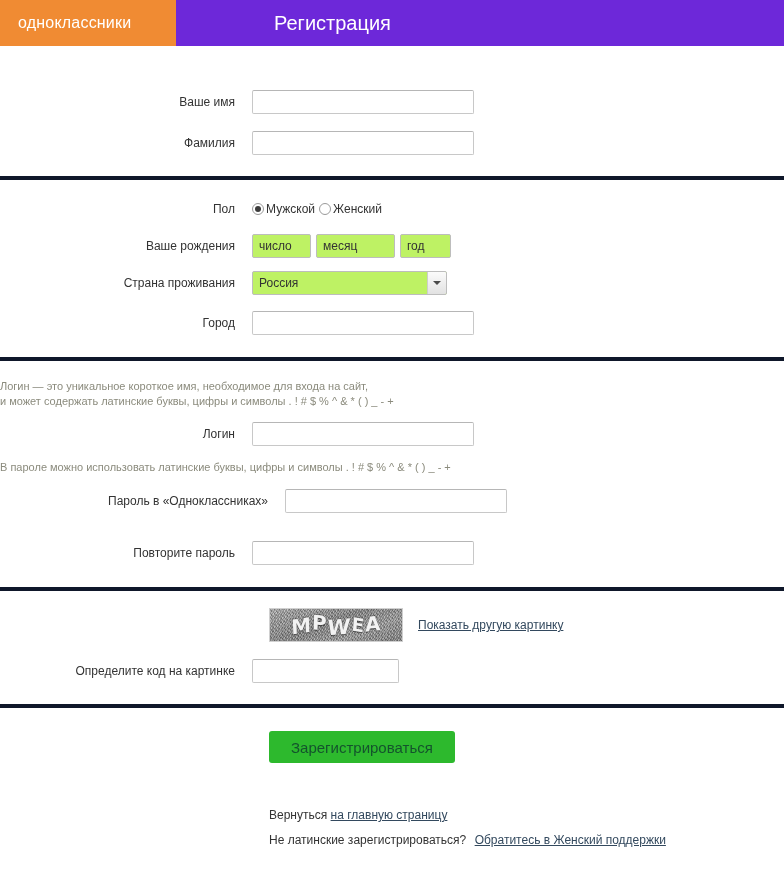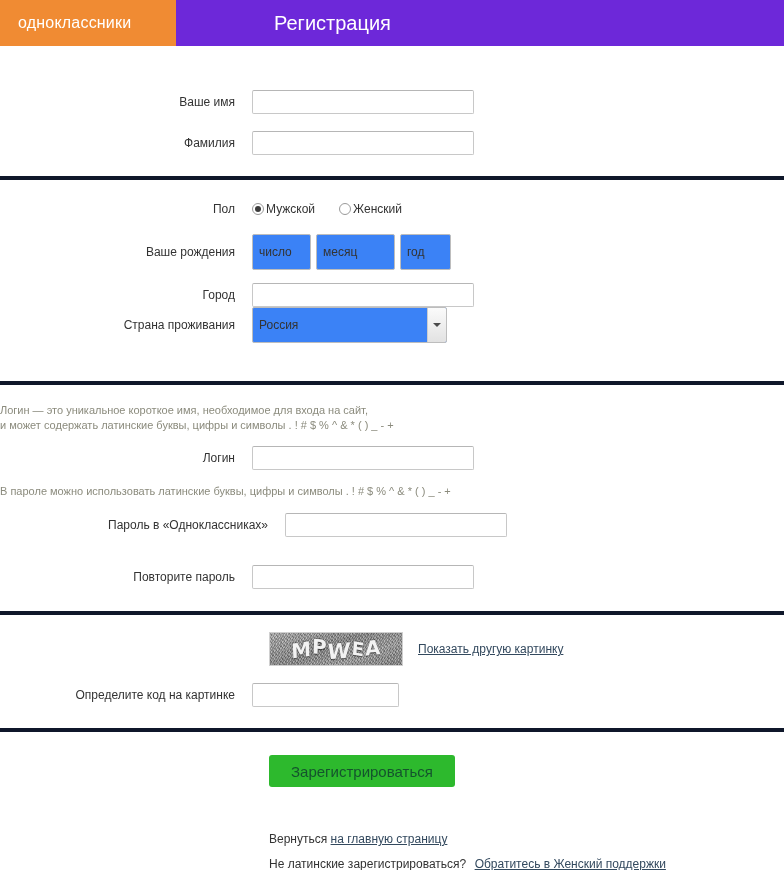--- a/index.html
+++ b/index.html
@@ -80,21 +80,21 @@
     font-size: 12px;
     padding: 0 4px;
     color: #333;
     outline: none;
     border-radius: 2px;
   }
   .input-wide { width: 222px; }
   .input-captcha { width: 147px; }
 
   
-  .radio-group { display: flex; align-items: center; gap: 24px; }
+  .radio-group { display: flex; align-items: center; gap: 4px; }
   .radio-item { display: flex; align-items: center; gap: 2px; cursor: default; }
   .radio-dot {
     width: 12px; height: 12px;
     border: 1px solid #9a9a9a;
     border-radius: 50%;
     background: #fff;
     box-sizing: border-box;
     display: inline-block;
     position: relative;
     flex: 0 0 auto;
@@ -104,23 +104,23 @@
     position: absolute;
     left: 2px; top: 2px;
     width: 6px; height: 6px;
     border-radius: 50%;
     background: #3c3c3c;
   }
   .radio-label { font-size: 12px; color: #333; }
 
   
   .select {
-    height: 36px;
+    height: 24px;
     border: 1px solid #bdbdbd;
-    background: #3b82f6;
+    background: #bef264;
     box-sizing: border-box;
     display: inline-flex;
     align-items: center;
     border-radius: 2px;
     overflow: hidden;
     position: relative;
     gap: 39px;
   }
   .select .sel-text {
     padding: 0 6px;
@@ -293,36 +293,36 @@
           <div class="select sel-year">
             <span class="sel-text">год</span>
             <span class="sel-arrow">
                 <i></i>
               </span>
           </div>
         </div>
       </div>
     </div>
 
-    <div class="row">
-      <div class="label">Город</div>
-      <div class="field">
-        <input type="text" class="input-wide" placeholder="" style="">
-      </div>
-    </div>
-
     <div class="row" style="margin-bottom:16px;">
       <div class="label">Страна проживания</div>
       <div class="field">
         <div class="select sel-country">
           <span class="sel-text">Россия</span>
           <span class="sel-arrow">
               <i></i>
             </span>
         </div>
+      </div>
+    </div>
+
+    <div class="row">
+      <div class="label">Город</div>
+      <div class="field">
+        <input type="text" class="input-wide" placeholder="" style="">
       </div>
     </div>
   </div>
 
   <div class="section" style="padding-top:18px;padding-bottom:22px;">
     <div class="hint" style="margin-bottom:13px;">
       <div>Логин — это уникальное короткое имя, необходимое для входа на сайт,</div>
       <div>и может содержать латинские буквы, цифры и символы . ! # $ % ^ &amp; * ( ) _ - +</div>
     </div>
 

